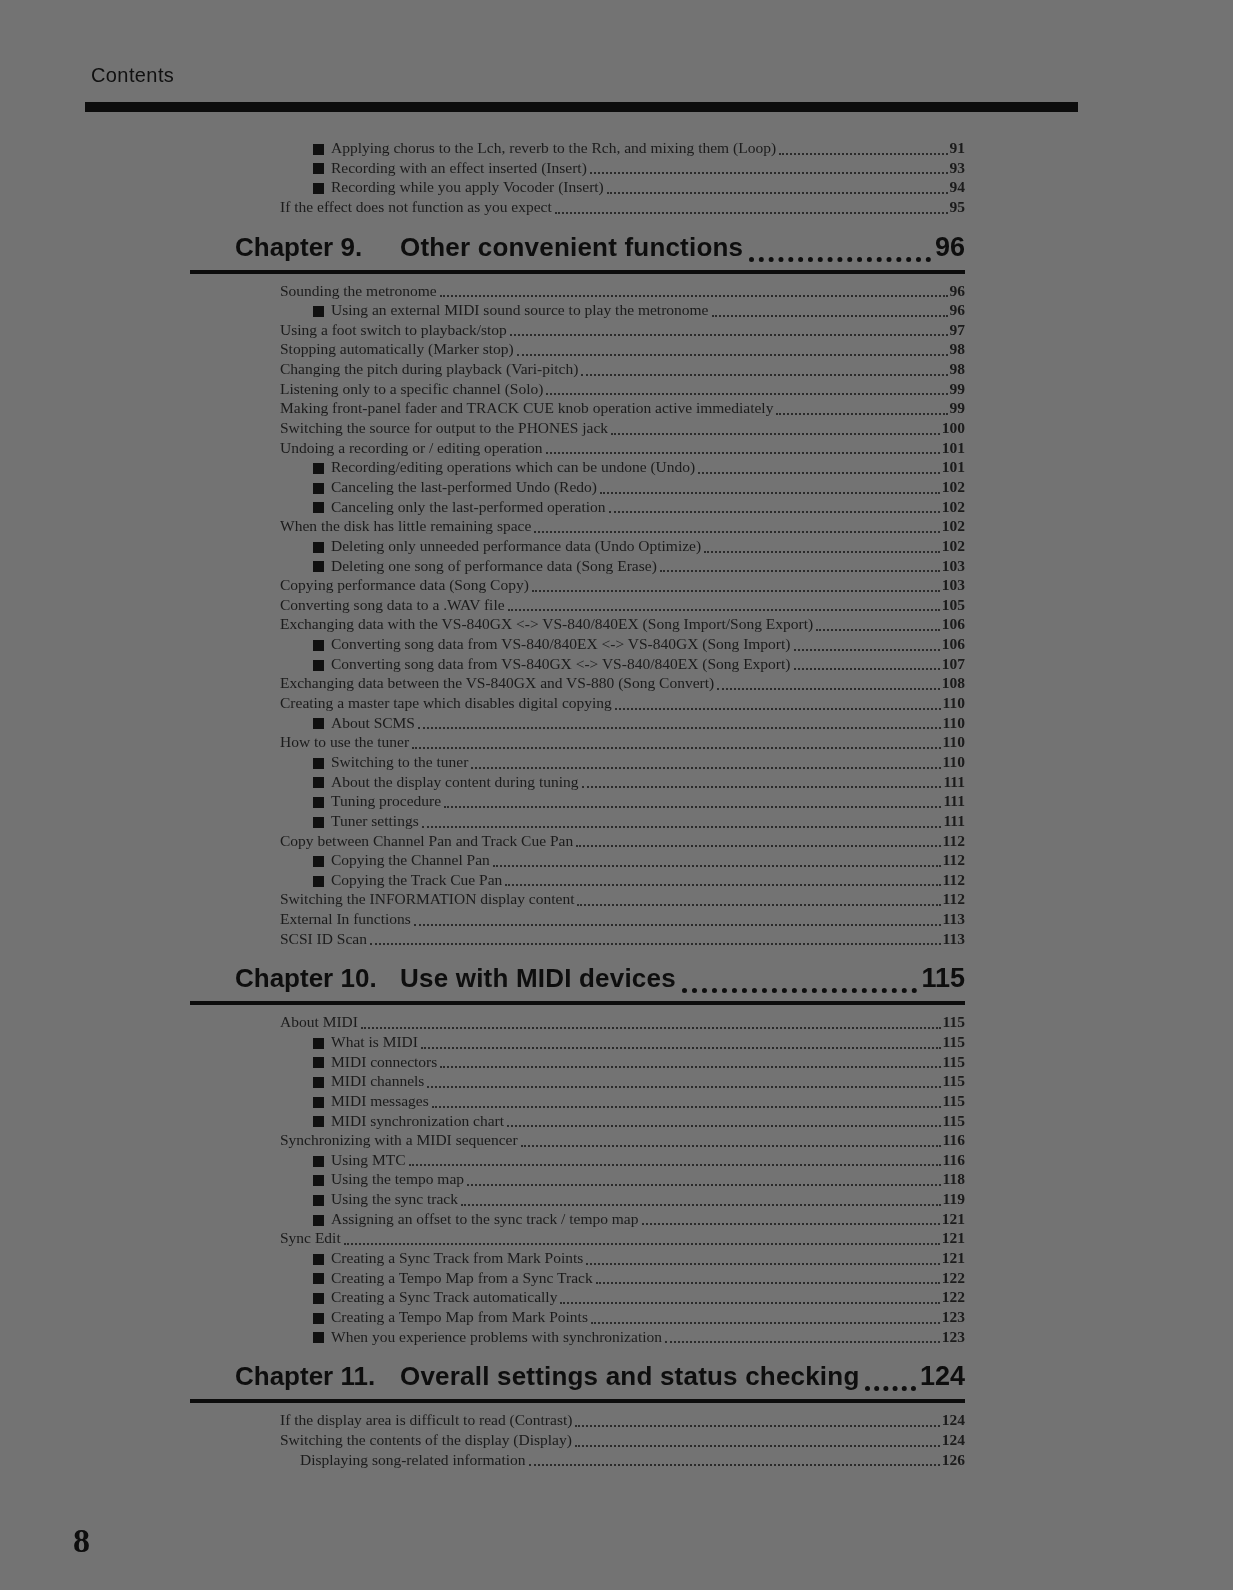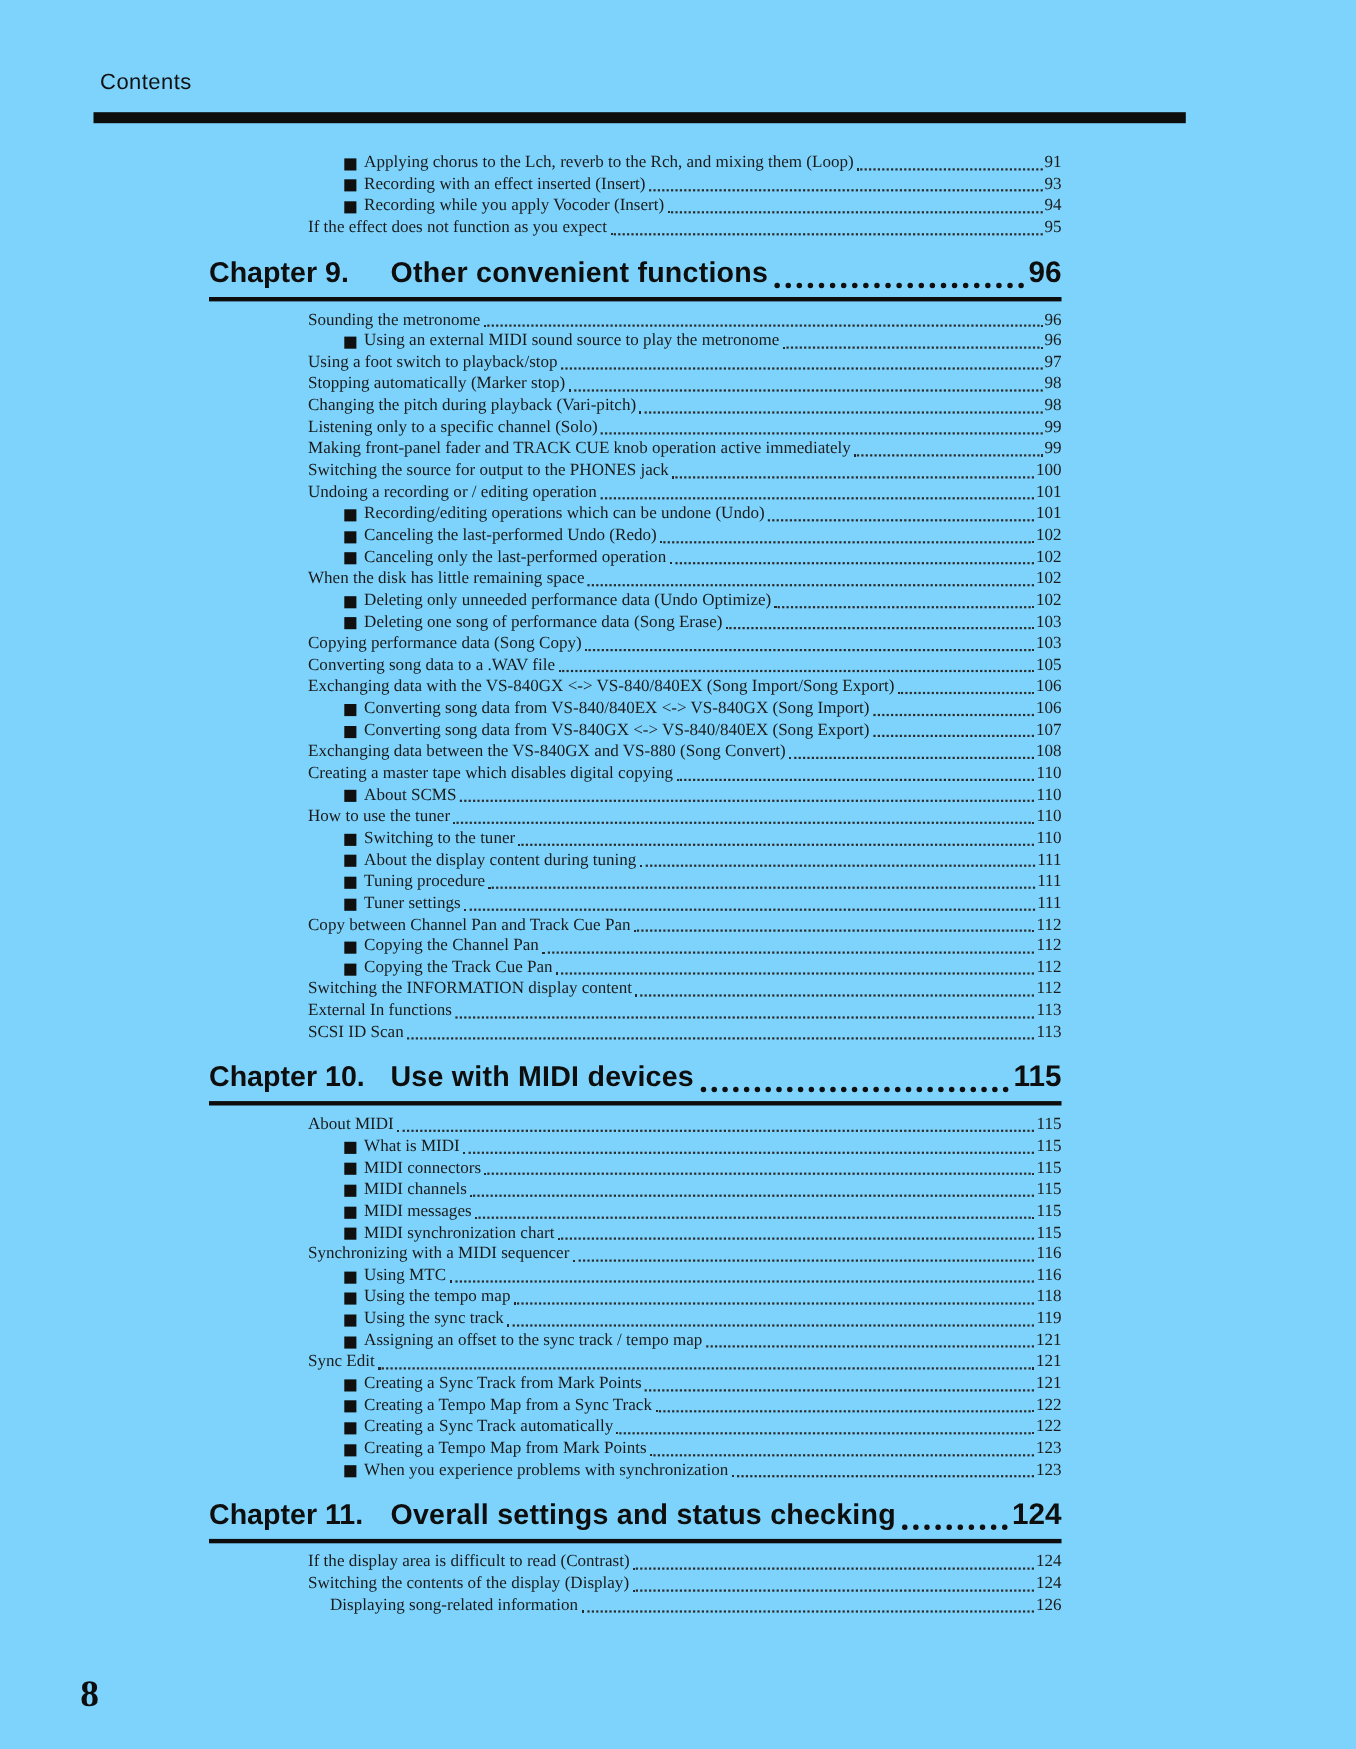--- a/index.html
+++ b/index.html
@@ -1,20 +1,20 @@
 <!DOCTYPE html>
 <html><head>
 <meta charset="utf-8">
 <style>
   html,body { margin:0; padding:0; background:#e8e8e8; }
   .page {
     position:relative;
     width:1233px; height:1590px;
     margin:0 auto;
-    background:#7dd3fc;
+    background:#737373;
     font-family:"Liberation Serif", serif;
     color:#1e1e1e;
     overflow:hidden;
   }
   .contents-label {
     position:absolute; left:91px; top:64px;
     font-family:"Liberation Sans", sans-serif;
     font-size:20px; font-weight:400; letter-spacing:0.4px;
     color:#101010;
   }
@@ -39,32 +39,32 @@
     background:#101010; margin-right:7px;
     align-self:center; margin-top:1px;
   }
   .title { flex:none; }
   .leader {
     flex:1 1 auto; min-width:8px;
     align-self:flex-end;
     border-bottom:2px dotted #2a2a2a;
     margin:0 2px 4px 3px;
   }
-  .pagenum { flex:none; }
+  .pagenum { flex:none;font-weight:bold; }
 
   .chapter-heading {
     display:flex; align-items:baseline;
     margin:14px 268px 8px 190px;
     height:38px;
     border-bottom:4px solid #0d0d0d;
     font-family:"Liberation Sans", sans-serif;
     font-weight:700; font-size:26px; color:#0e0e0e;
     white-space:nowrap;
   }
-  .ch-num { flex:none; min-width:165px; }
+  .ch-num { flex:none; min-width:165px;margin-left:45px; }
   .ch-title { flex:none; letter-spacing:0.2px; }
   .ch-leader {
     flex:1 1 auto;
     align-self:flex-end;
     border-bottom:5px dotted #0f0f0f;
     margin:0 4px 8px 6px;
   }
   .ch-page { flex:none; font-size:27px; }
 
   .folio {

